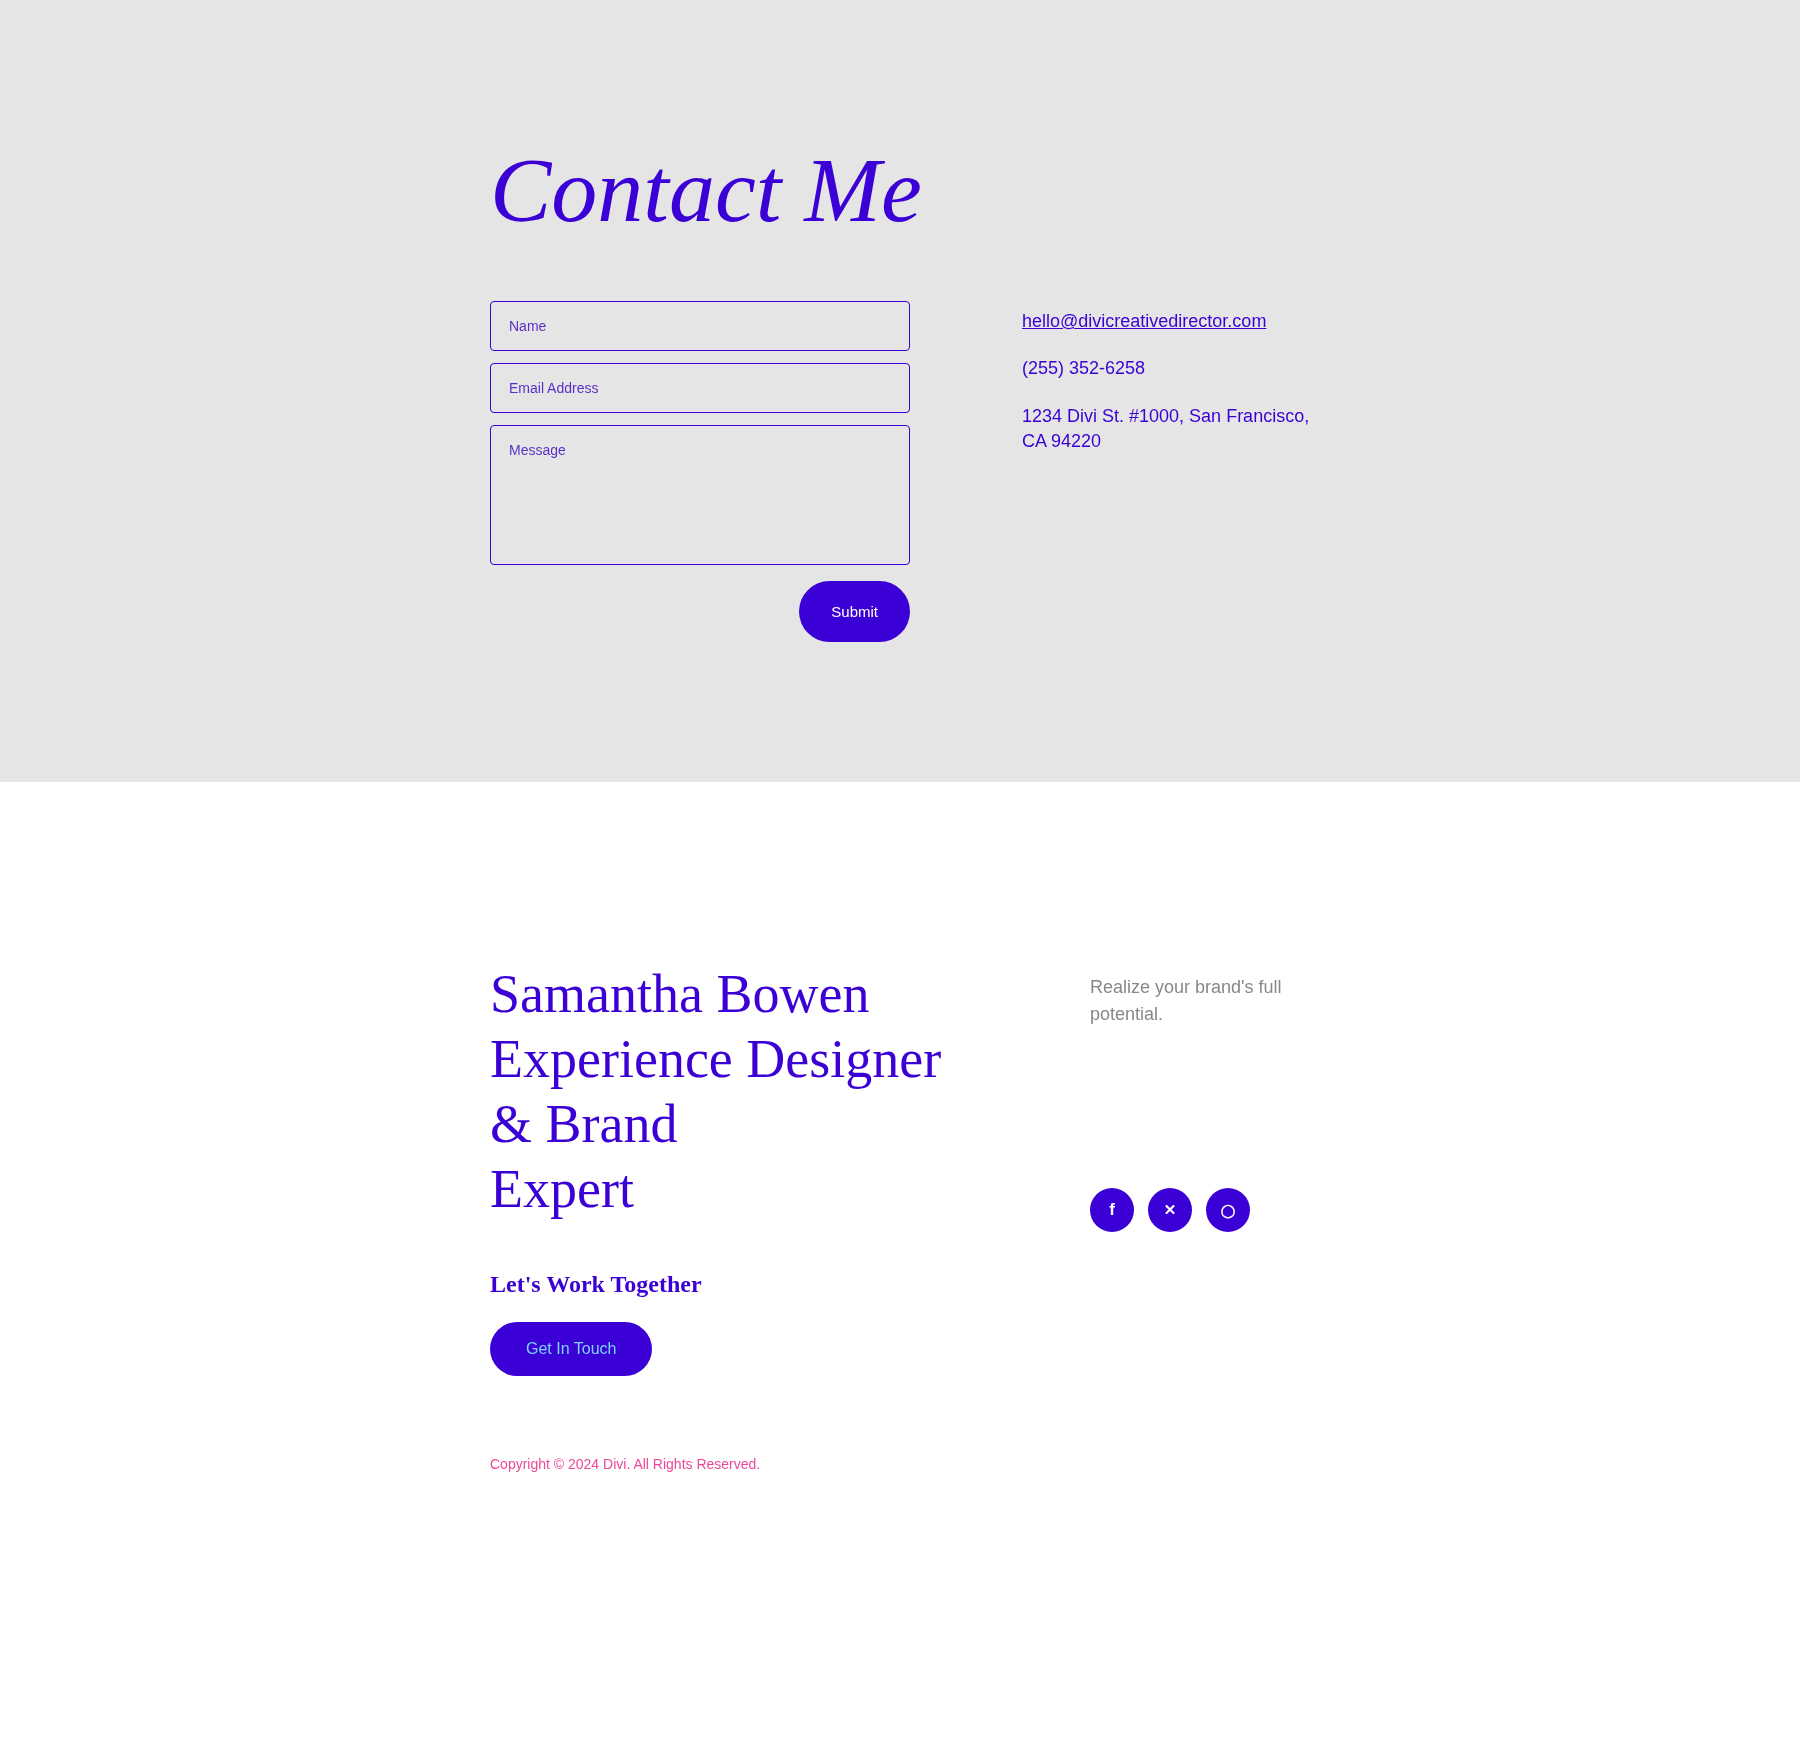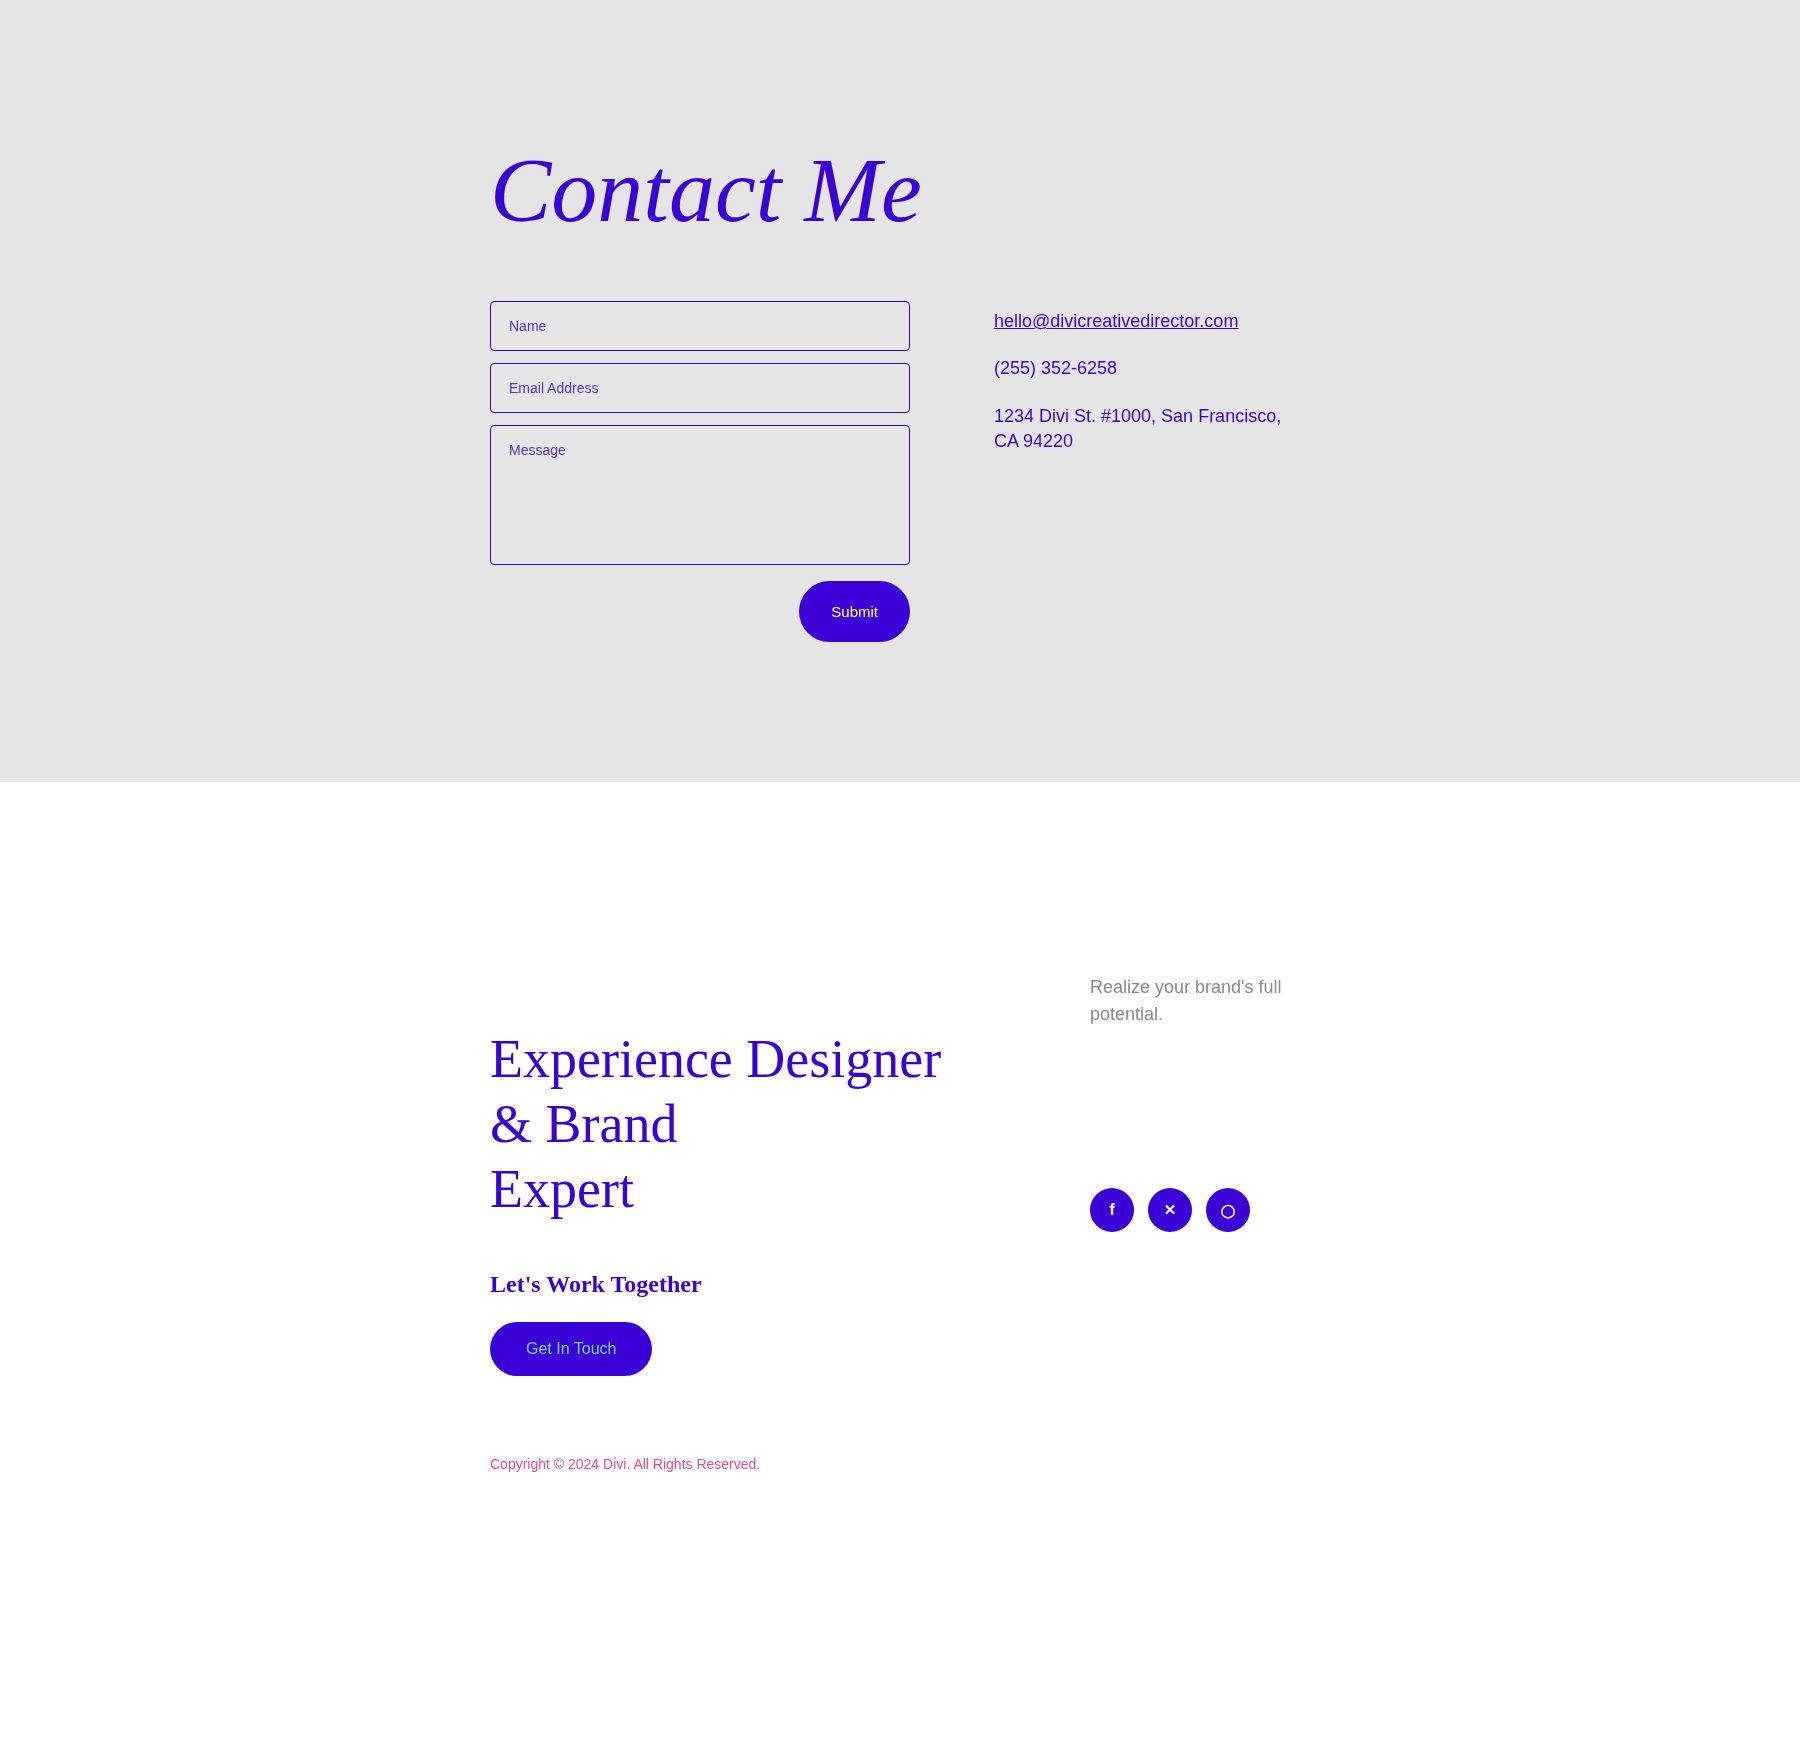--- a/index.html
+++ b/index.html
@@ -33,21 +33,21 @@
       font-style: italic;
       font-size: 92px;
       font-weight: 400;
       color: #3a00d5;
       margin-bottom: 60px;
       line-height: 1.1;
     }
 
     .contact-content {
       display: flex;
-      gap: 84px;
+      gap: 112px;
       align-items: flex-start;
       justify-content: flex-end;
     }
 
     .contact-form {
       flex: 0 0 420px;
     }
 
     .form-field {
       width: 420px;
@@ -243,21 +243,21 @@
 </section>
 
 <div class="section-gap"></div>
 
 <footer class="footer-section">
   <div class="footer-inner">
     <div class="footer-top">
 
       <div class="footer-left">
         <h2 class="footer-name">
-          <br>
+          <span>Samantha Bowen</span><br>
           <span>Experience Designer &amp; Brand</span><br>
           <span>Expert</span>
         </h2>
         <p class="footer-cta-label">Let's Work Together</p>
         <button class="footer-btn">Get In Touch</button>
       </div>
 
       <div class="footer-right">
         <p class="footer-tagline">Realize your brand's full potential.</p>
         <div class="social-icons">

